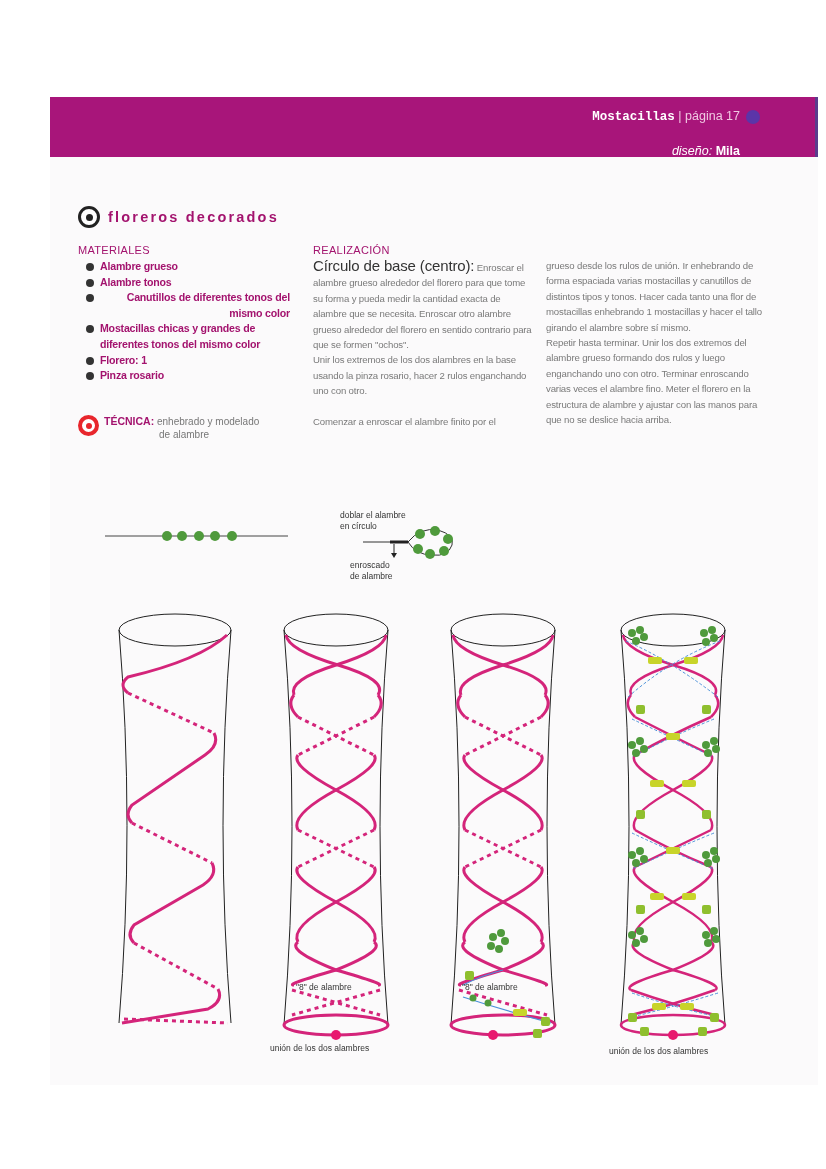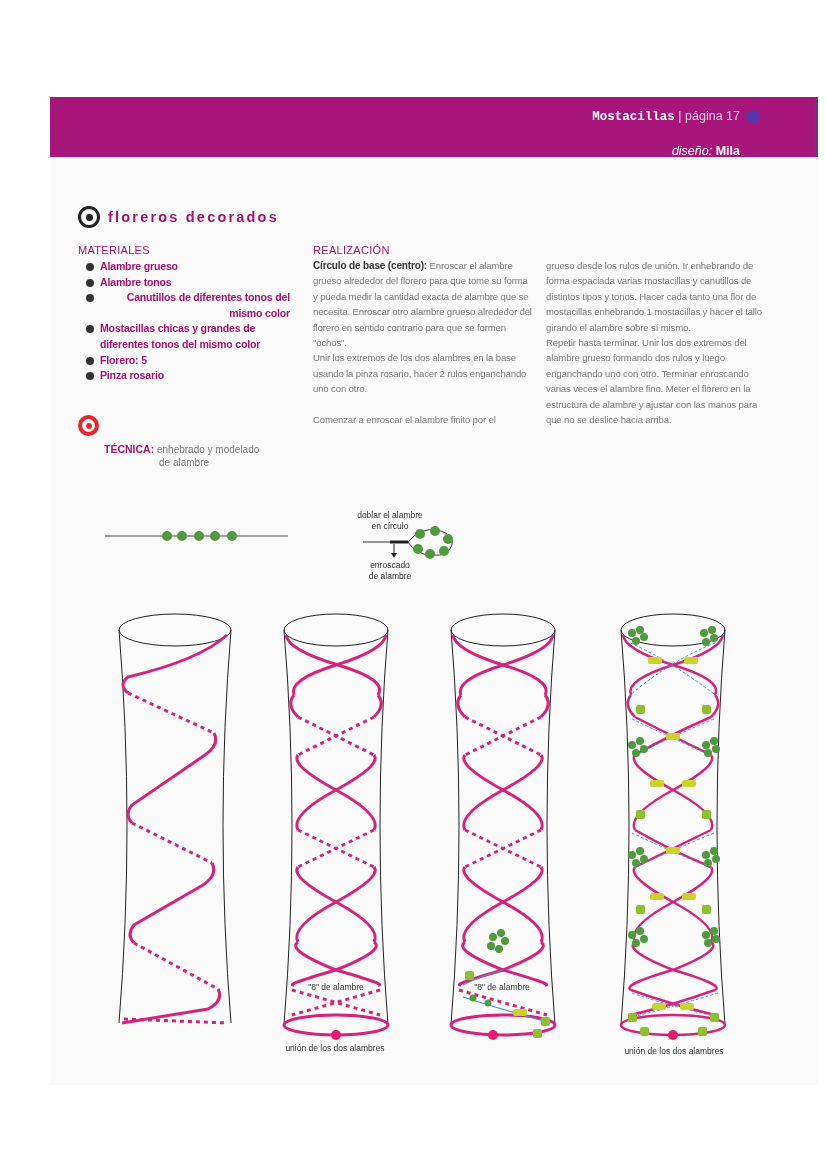--- a/index.html
+++ b/index.html
@@ -21,28 +21,28 @@
   .title { margin-left:8px; color:#a3136e; font-weight:bold; font-size:14.5px; letter-spacing:2.2px; }
 
   .section-head { position:absolute; color:#a3136e; font-size:11px; letter-spacing:0.3px; }
   .materials { position:absolute; left:86px; top:259px; width:210px; list-style:none; margin:0; padding:0; }
   .materials li { position:relative; padding-left:14px; color:#a3136e; font-weight:bold; font-size:10.6px; line-height:15.6px; letter-spacing:-0.2px; }
   .materials li::before { content:""; position:absolute; left:0; top:4px; width:8px; height:8px; border-radius:50%; background:#333; }
 
   .tecnica { position:absolute; left:78px; top:415px; display:flex; align-items:flex-start; }
   .tec-icon { width:13px; height:13px; border-radius:50%; border:4px solid #e8262c; display:flex; align-items:center; justify-content:center; background:#fff; }
   .tec-icon::after { content:""; width:6px; height:6px; background:#e8262c; border-radius:50%; }
-  .tec-text { margin-left:5px; font-size:10px; color:#777; line-height:13px; width:170px;margin-top:28px; }
+  .tec-text { margin-left:5px; font-size:10px; color:#777; line-height:13px; width:170px; }
   .tec-label { color:#a3136e; font-weight:bold; font-size:10.5px; }
   .tec-line2 { display:block; padding-left:55px; }
 
   .col-text { position:absolute; font-size:9.6px; line-height:15.4px; color:#7a7a7a; letter-spacing:-0.15px; }
-  .col-text b { color:#333; font-weight:bold; font-size:10px; }
-
-  .diagram-label { position:absolute; font-size:8.5px; color:#333; text-align:center; line-height:11px; }
+  .col-text b { color:#333; font-weight:normal; font-size:15px; }
+
+  .diagram-label { position:absolute; font-size:8.5px; color:#333; line-height:11px; }
   svg { position:absolute; overflow:visible; }
 </style>
 </head>
 <body>
 
 <div class="page"></div>
 
 <div class="header">
   <div class="header-edge"></div>
   <div class="hdr-line1">
@@ -58,21 +58,21 @@
   <div class="target-icon"></div>
   <div class="title">floreros decorados</div>
 </div>
 
 <div class="section-head" style="left:78px; top:244px;">MATERIALES</div>
 <ul class="materials">
   <li>Alambre grueso</li>
   <li>Alambre tonos</li>
   <li style="width:190px;text-align:right;">Canutillos de diferentes tonos del mismo color</li>
   <li style="width:185px;">Mostacillas chicas y grandes de diferentes tonos del mismo color</li>
-  <li>Florero: 5</li>
+  <li>Florero: 1</li>
   <li>Pinza rosario</li>
 </ul>
 
 <div class="tecnica">
   <div class="tec-icon"></div>
   <div class="tec-text">
     <span class="tec-label">TÉCNICA:</span>
     <span>enhebrado y modelado</span>
     <span class="tec-line2">de alambre</span>
   </div>

